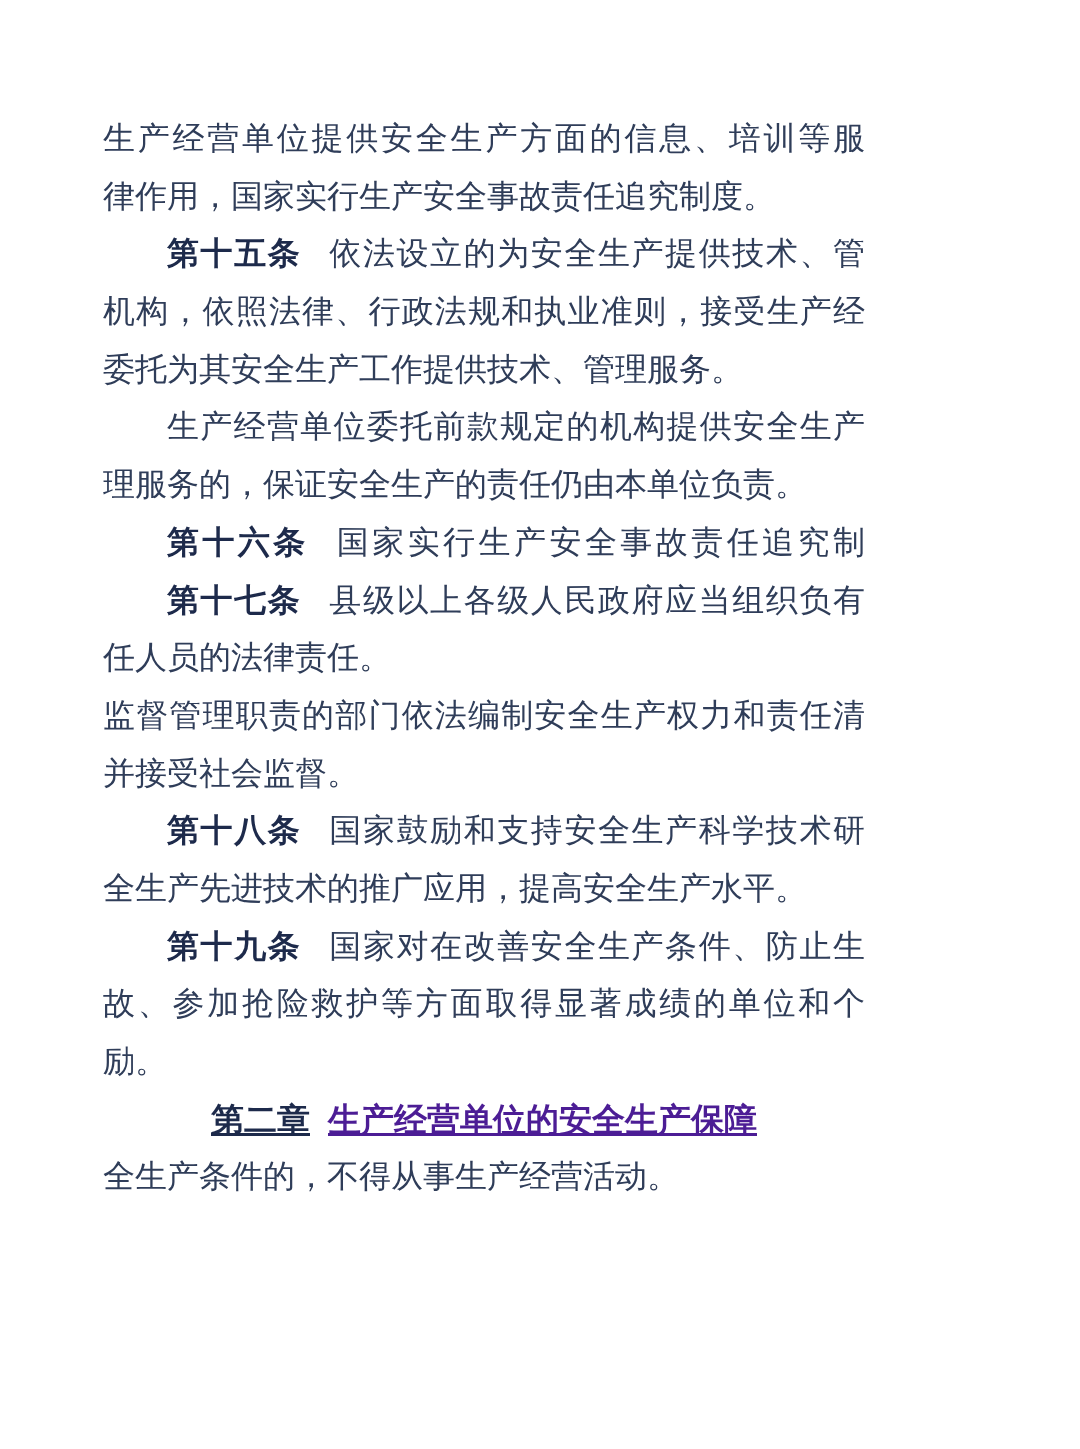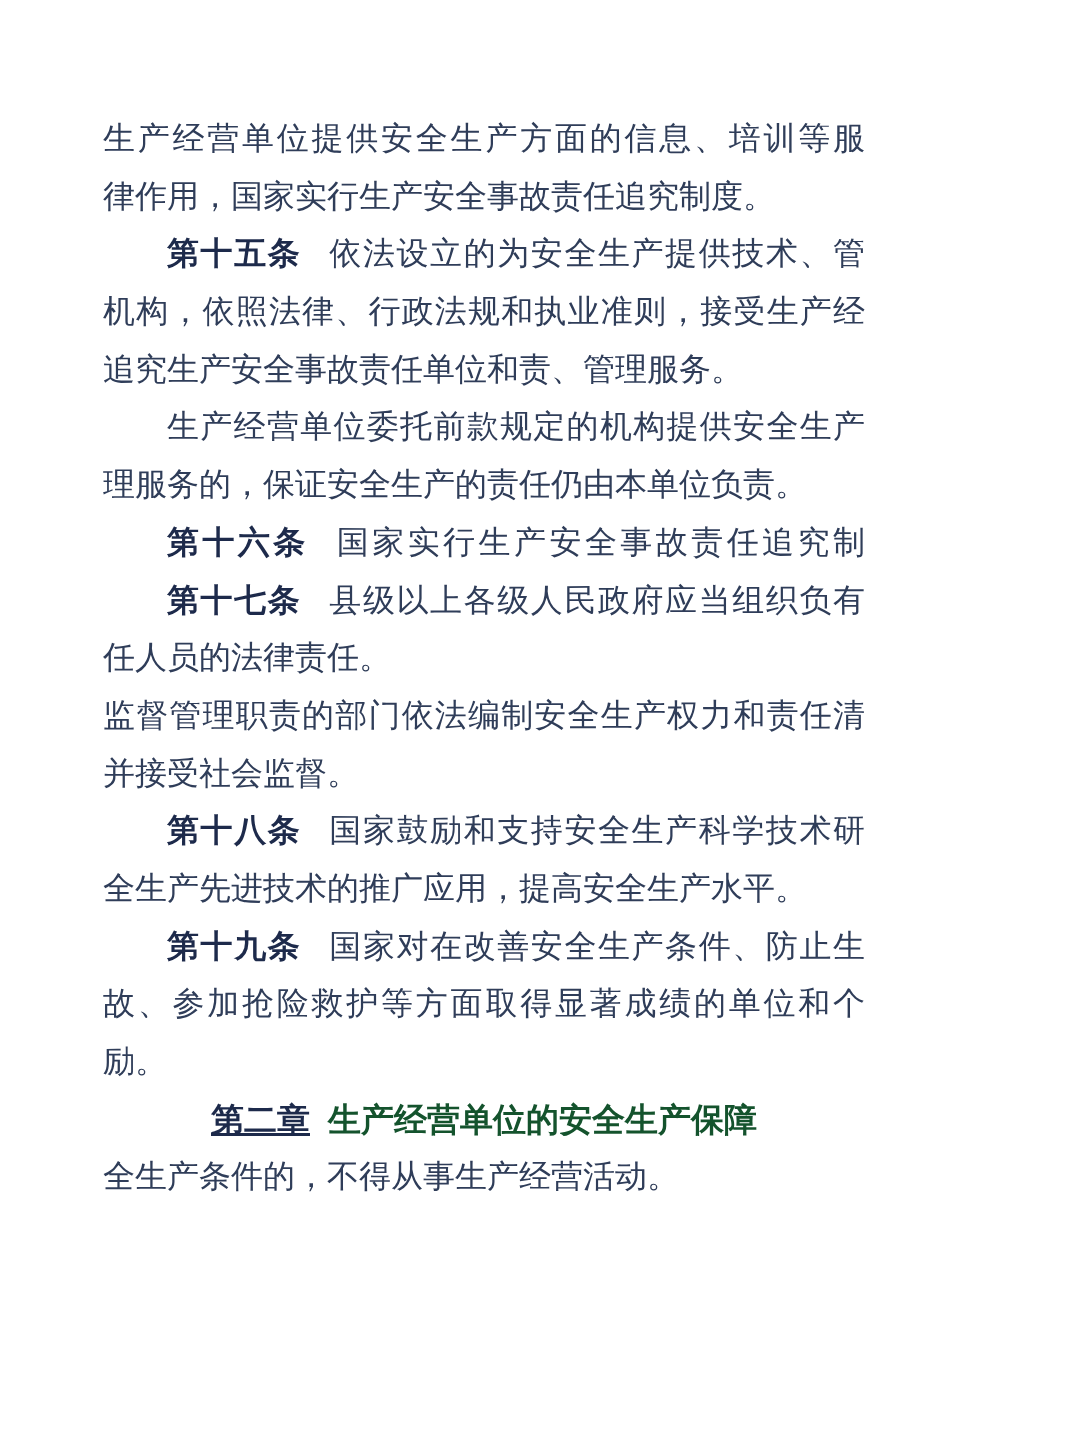--- a/index.html
+++ b/index.html
@@ -51,21 +51,22 @@
     color: #1d2a4b;
     font-size: 33px;
   }
   .doc-line.heading .lead {
     margin-right: 18px;
     text-decoration: underline;
   }
   .doc-line.heading .line-text {
     font-family: "Liberation Sans", "DejaVu Sans", sans-serif;
     font-weight: 700;
-    color: #14532d;
+    color: #4c1d95;
+    text-decoration: underline;
   }
 </style>
 </head>
 <body>
 
 <div class="page">
   <div id="doc-content">
   <div class="doc-line justify">
     <span class="line-text">生产经营单位提供安全生产方面的信息、培训等服务，发挥自</span>
   </div>
@@ -76,21 +77,21 @@
 
   <div class="doc-line justify indent">
     <span class="lead">第十五条</span><span class="line-text">依法设立的为安全生产提供技术、管理服务的</span>
   </div>
 
   <div class="doc-line justify">
     <span class="line-text">机构，依照法律、行政法规和执业准则，接受生产经营单位的</span>
   </div>
 
   <div class="doc-line">
-    <span class="line-text">追究生产安全事故责任单位和责、管理服务。</span>
+    <span class="line-text">委托为其安全生产工作提供技术、管理服务。</span>
   </div>
 
   <div class="doc-line justify indent">
     <span class="line-text">生产经营单位委托前款规定的机构提供安全生产技术、管</span>
   </div>
 
   <div class="doc-line">
     <span class="line-text">理服务的，保证安全生产的责任仍由本单位负责。</span>
   </div>
 

